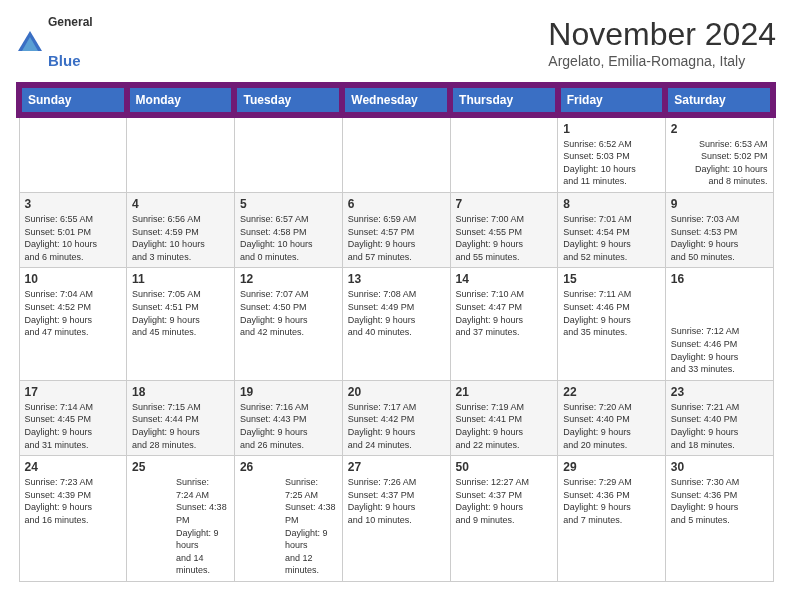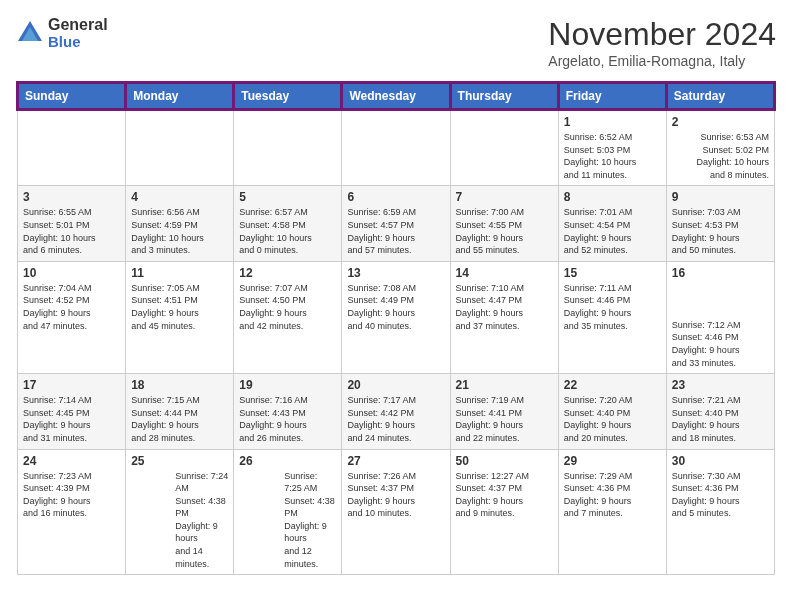--- a/index.html
+++ b/index.html
@@ -20,28 +20,29 @@
       display: flex;
       align-items: center;
       gap: 4px;
     }
     .logo-text {
       display: flex;
       flex-direction: column;
       line-height: 1.1;
     }
     .logo-general {
-      font-size: 16px;
+      font-size: 12px;
       font-weight: bold;
       color: #333;
     }
     .logo-blue {
       font-size: 15px;
       font-weight: bold;
       color: #3a6fc4;
+      margin-top: 24px;
     }
     .logo-icon {
       width: 28px;
       height: 28px;
     }
     .title-area {
     }
     .month-title {
       font-size: 32px;
       font-weight: normal;
@@ -56,21 +57,21 @@
       border-collapse: collapse;
       border: 1px solid #ccc;
     }
     .calendar th {
       background-color: #3a6fc4;
       color: #fff;
       font-size: 12px;
       font-weight: bold;
       padding: 5px 6px;
       text-align: left;
-      border: 3px solid #701a75;
+      border: 6px solid #701a75;
     }
     .calendar td {
       vertical-align: top;
       padding: 4px 5px;
       border: 1px solid #ccc;
       font-size: 9.5px;
       color: #333;
       width: 108px;
       min-height: 75px;
       background: #fff;

